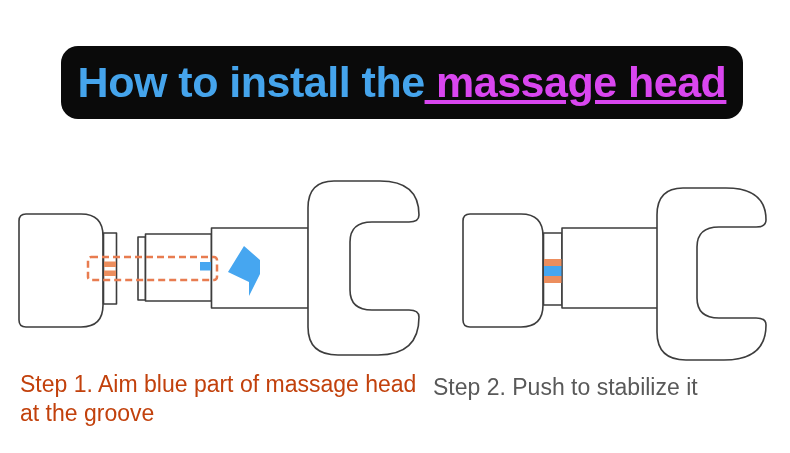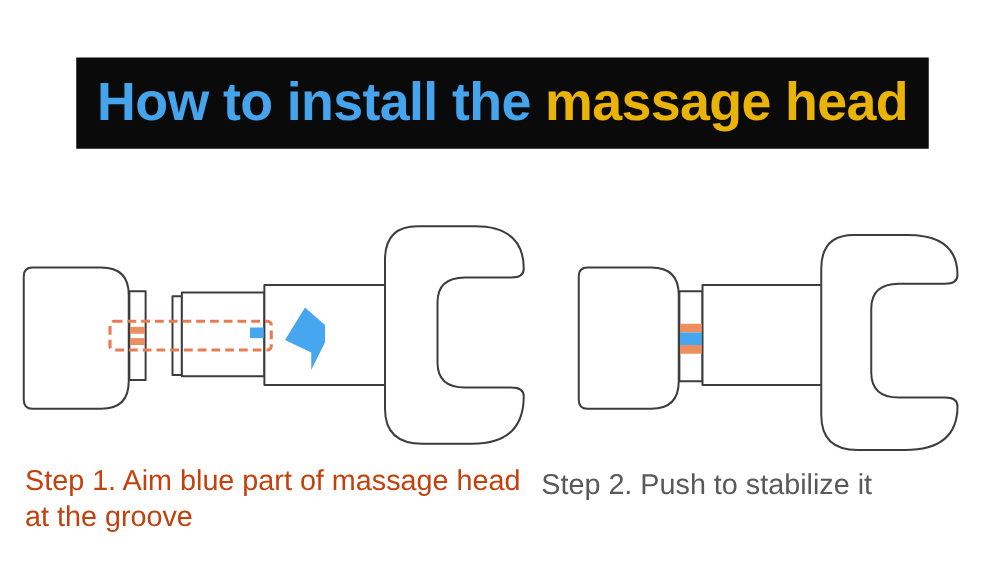--- a/index.html
+++ b/index.html
@@ -22,22 +22,22 @@
   .caption.one{left:20px;top:370px;width:402px;}
   .caption.two{left:433px;top:373px;width:320px;}
   svg{position:absolute;display:block;}
   .outline{fill:#ffffff;stroke:#3d3d3d;stroke-width:1.6;stroke-linejoin:round;}
 </style>
 </head>
 <body>
 
 <div id="screen">
 
-  <div class="banner" style="background: rgb(10, 10, 10);">
-    <span style="color: rgb(69, 164, 236);">How to install the</span><span style="color: #eab308;"> massage head</span>
+  <div class="banner" style="background: rgb(10, 10, 10); border-radius: 17px;">
+    <span style="color: rgb(69, 164, 236);">How to install the</span><span style="color: #d946ef; text-decoration: underline;"> massage head</span>
   </div>
 
   <svg style="left:0;top:170px" width="440" height="200" viewBox="0 0 440 200">
 
     <path class="outline" d="M 26 44 H 81 Q 103 44 103 66 V 135 Q 103 157 81 157 H 26 Q 19 157 19 150 V 51 Q 19 44 26 44 Z"></path>
 
     <rect class="outline" x="103.5" y="63" width="13" height="71"></rect>
 
     <rect class="outline" x="138" y="67" width="7.5" height="63"></rect>
 

